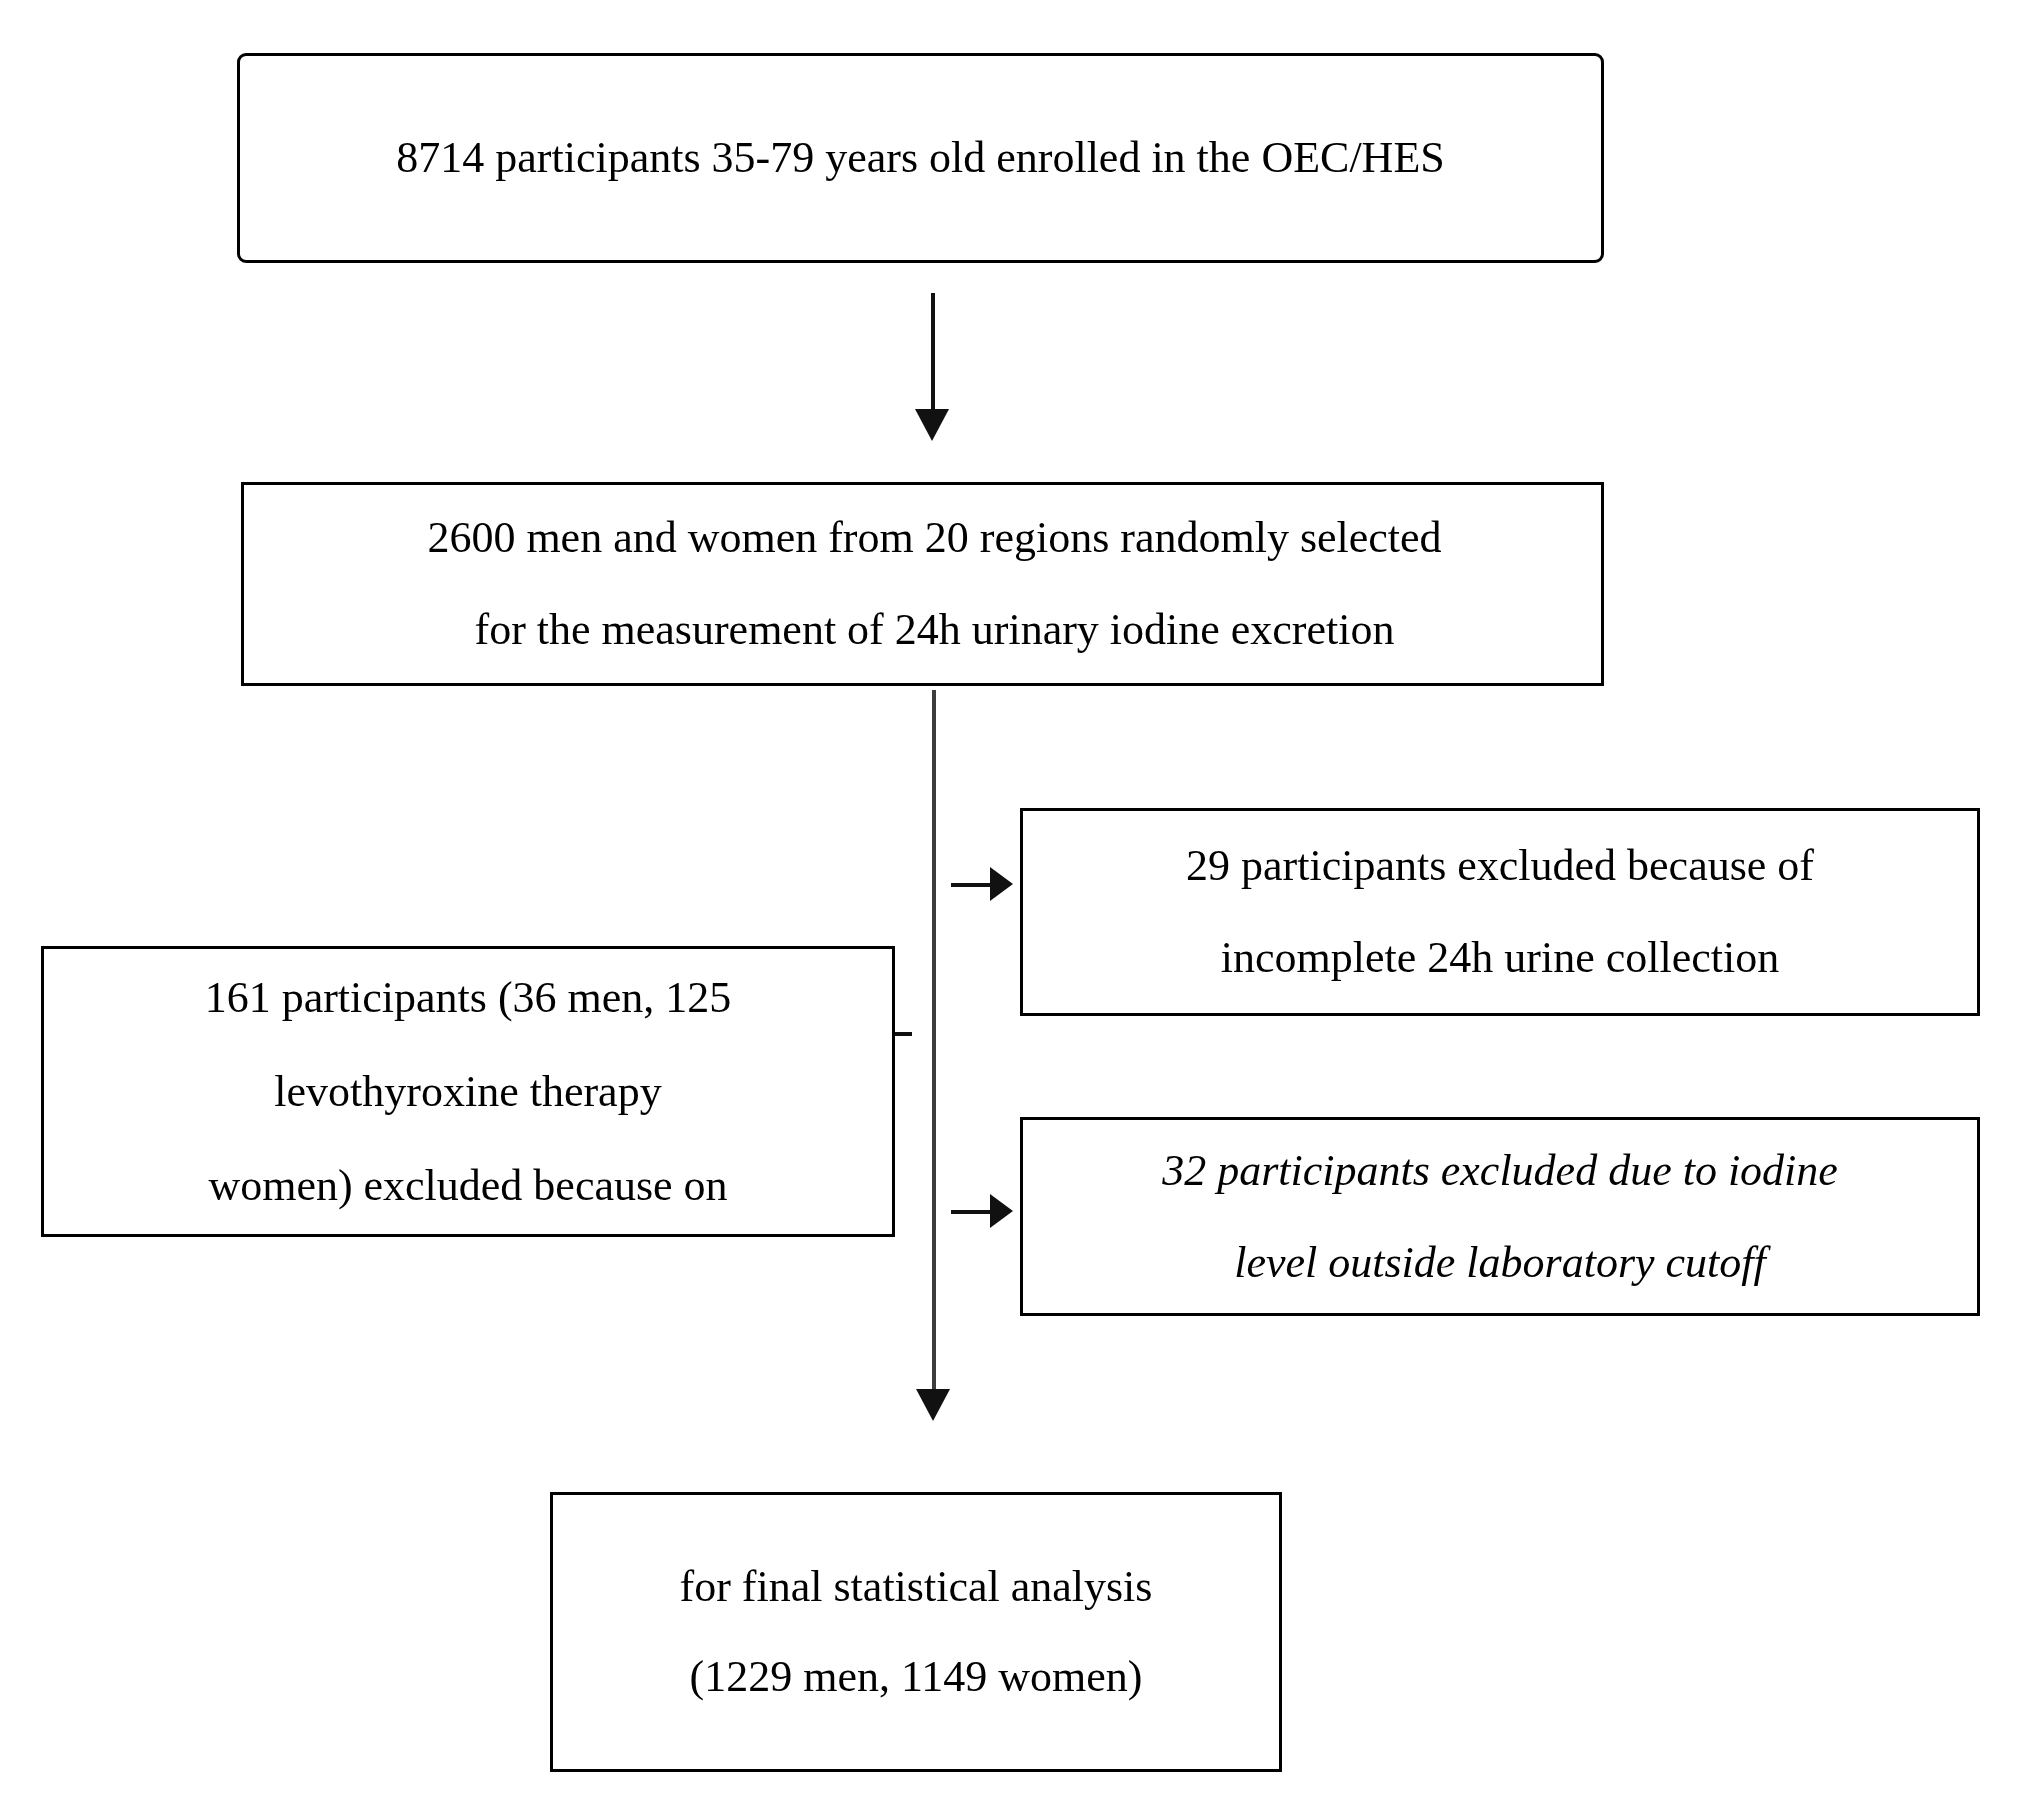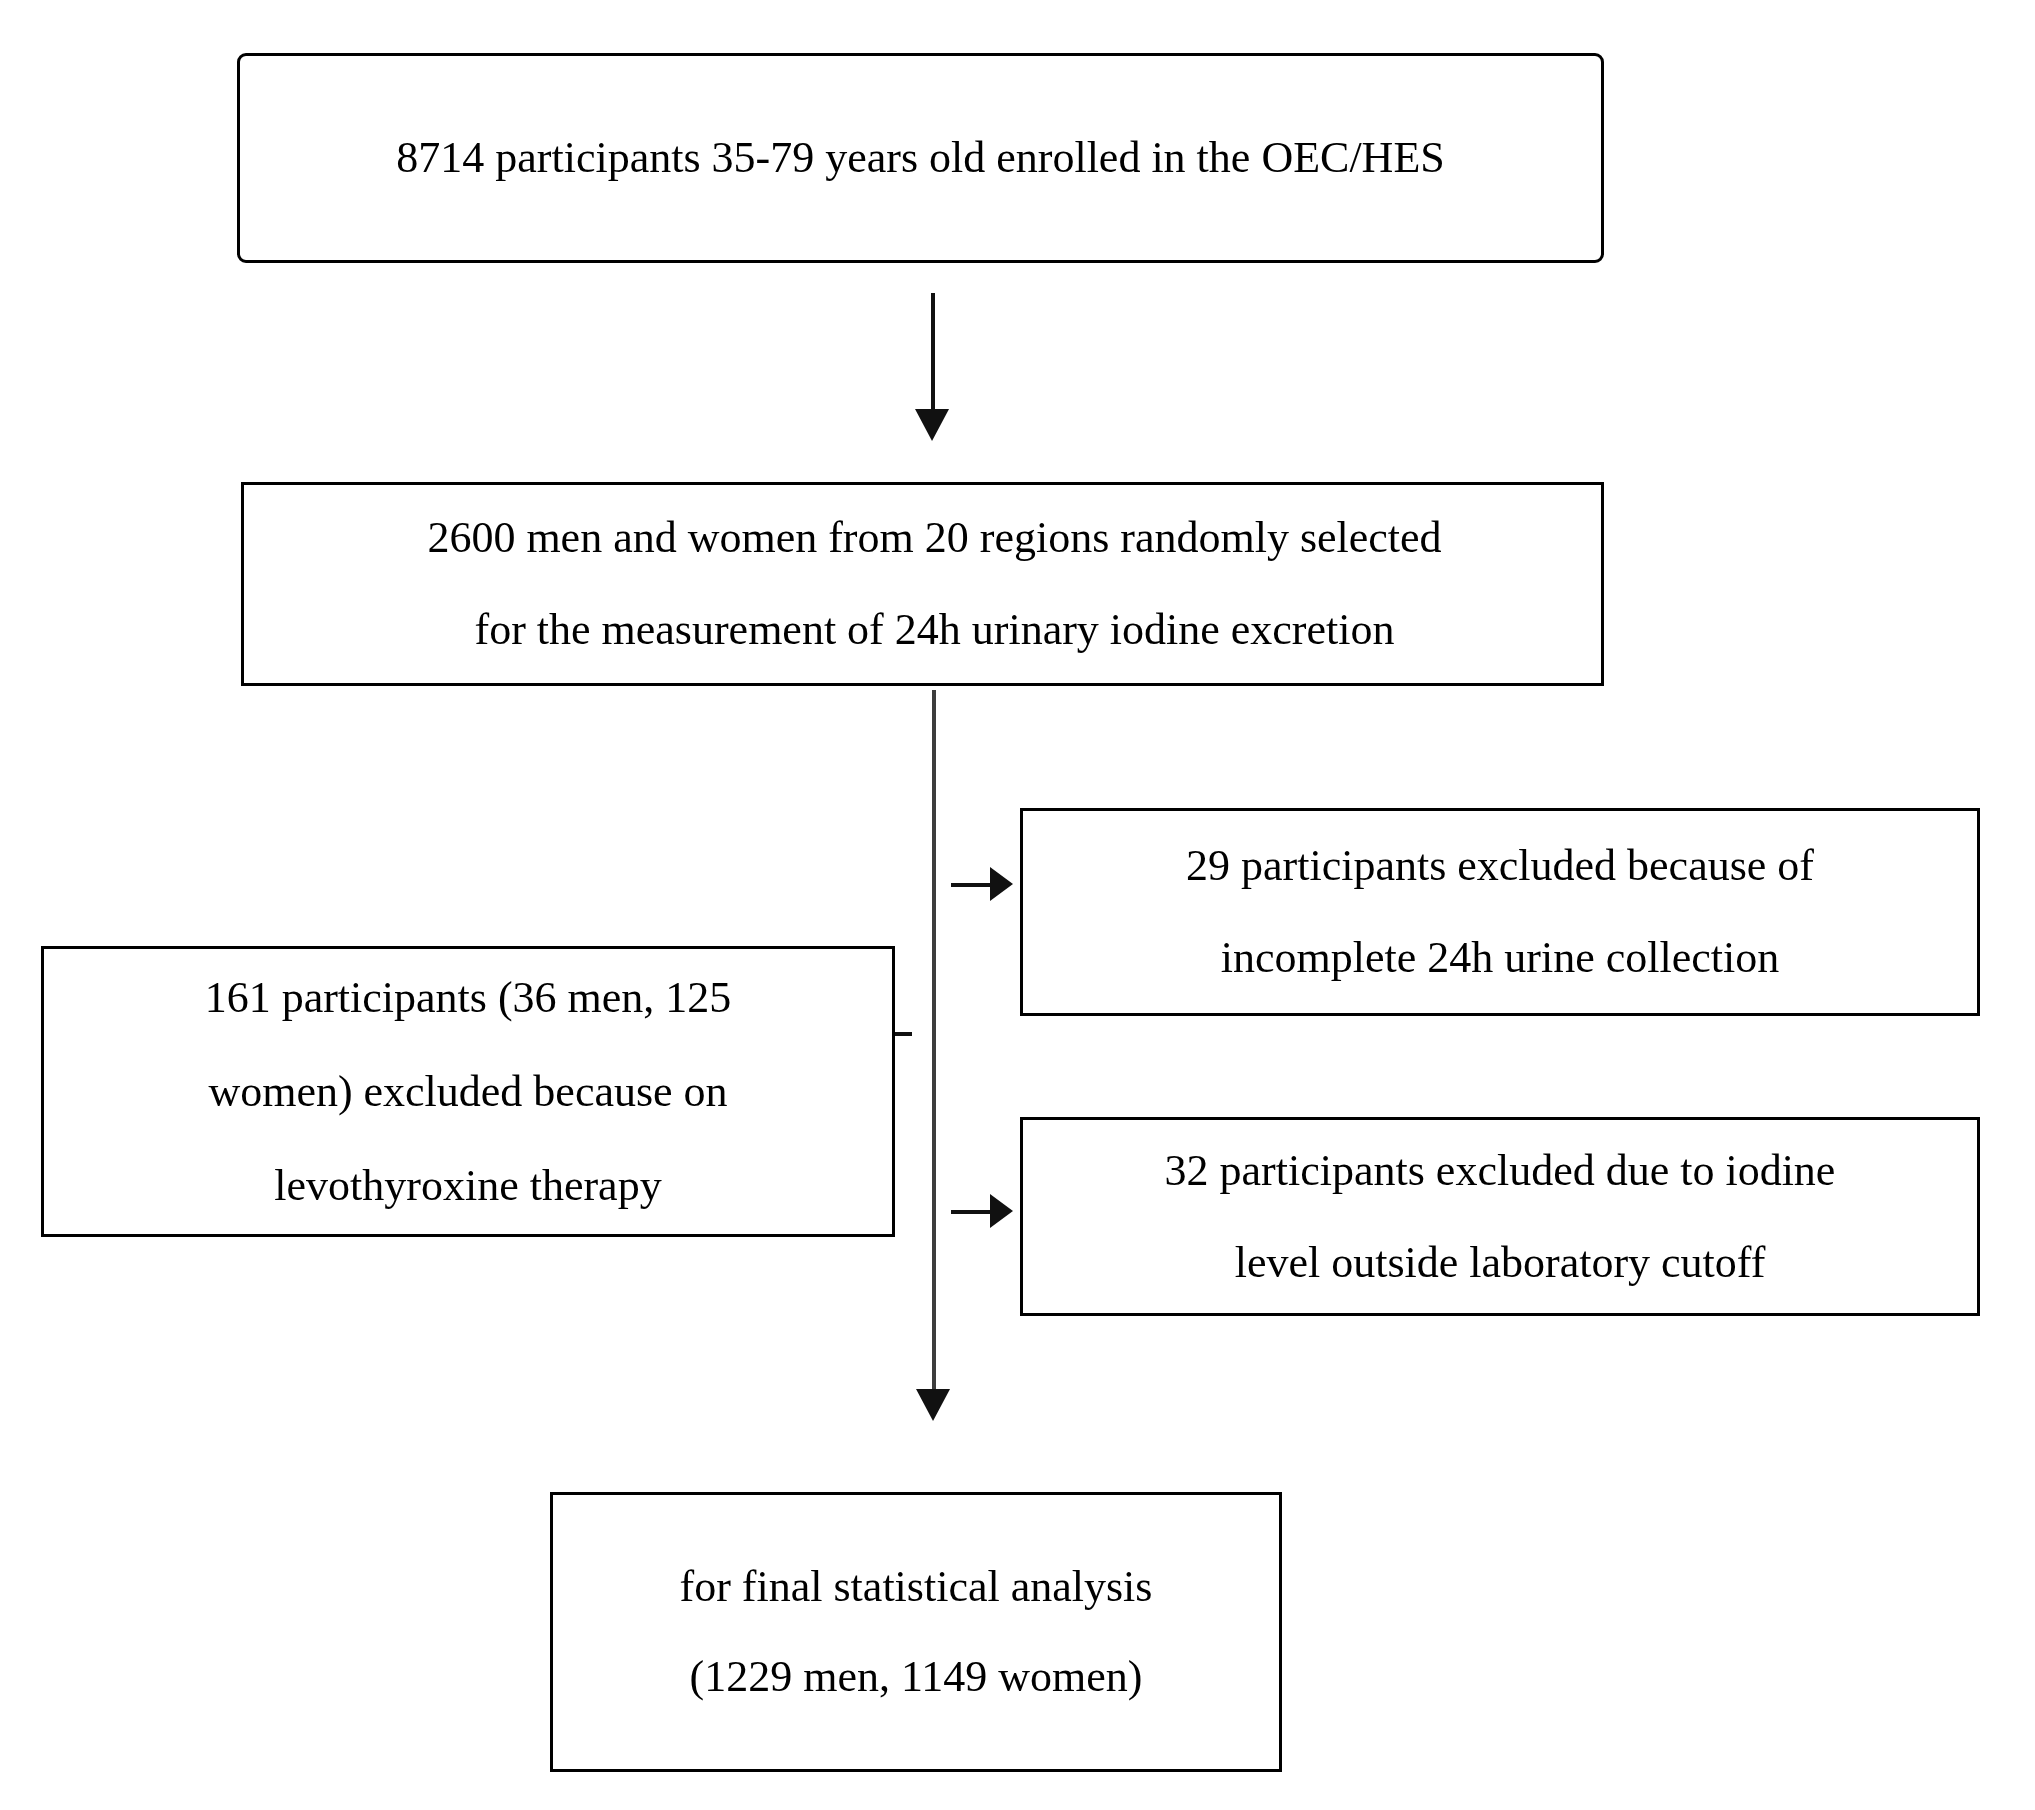--- a/index.html
+++ b/index.html
@@ -33,21 +33,21 @@
     line-height: 92px;
     color: var(--text);
   }
   .box .line { width: 100%; white-space: nowrap; }
 
   
   .box-enrolled   { left: 237px;  top: 53px;   width: 1367px; height: 210px; border-radius: 9px; }
   .box-selected   { left: 241px;  top: 482px;  width: 1363px; height: 204px; padding-left: 24px; }
   .box-excl-incomplete { left: 1020px; top: 808px; width: 960px; height: 208px; }
   .box-excl-levo  { left: 41px;   top: 946px; width: 854px; height: 291px; line-height: 94px; }
-  .box-excl-cutoff{ left: 1020px; top: 1117px; width: 960px; height: 199px; }
+  .box-excl-cutoff{ left: 1020px; top: 1117px; width: 960px; height: 199px; font-style: italic; }
   .box-final      { left: 550px;  top: 1492px; width: 732px;  height: 280px; line-height: 90px; }
 
   
   .shaft { position: absolute; background: var(--connector); }
   .shaft-top        { left: 931px; top: 293px;  width: 4.4px;  height: 118px; background: var(--arrowhead); }
   .shaft-main       { left: 932px; top: 690px;  width: 3.7px;  height: 699px; }
   .shaft-right-1    { left: 951px; top: 883px; width: 40px; height: 3.7px; background: var(--arrowhead); }
   .shaft-left       { left: 852px; top: 1032px; width: 60px; height: 3.7px; background: var(--arrowhead); }
   .shaft-right-2    { left: 951px; top: 1210px; width: 40px; height: 3.7px; background: var(--arrowhead); }
 
@@ -100,22 +100,22 @@
   <div class="box box-excl-incomplete">
     <div class="line">29 participants excluded because of</div>
     <div class="line">incomplete 24h urine collection</div>
   </div>
 
   <div class="shaft shaft-left"></div>
   <div class="head head-left head-left-1"></div>
 
   <div class="box box-excl-levo">
     <div class="line">161 participants (36 men, 125</div>
+    <div class="line">levothyroxine therapy</div>
     <div class="line">women) excluded because on</div>
-    <div class="line">levothyroxine therapy</div>
   </div>
 
   <div class="shaft shaft-right-2"></div>
   <div class="head head-right head-right-2"></div>
 
   <div class="box box-excl-cutoff">
     <div class="line">32 participants excluded due to iodine</div>
     <div class="line">level outside laboratory cutoff</div>
   </div>
 

